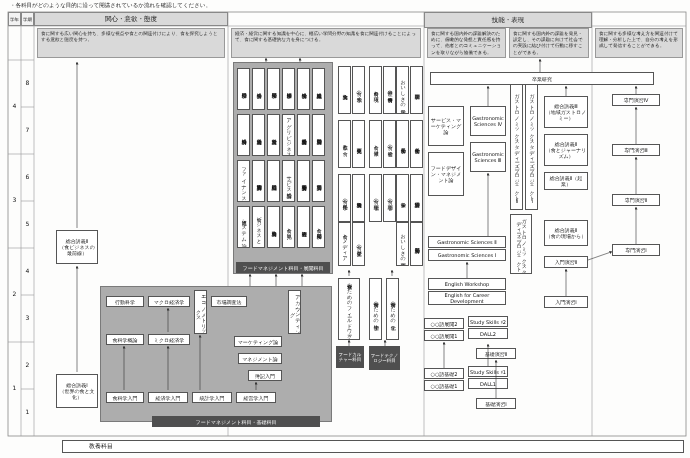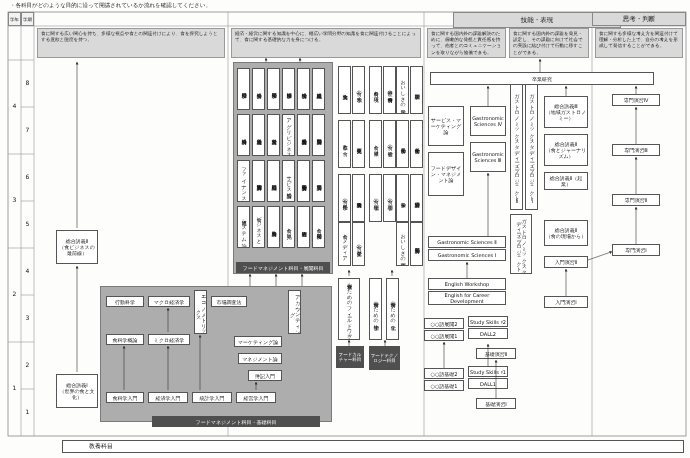--- a/index.html
+++ b/index.html
@@ -44,22 +44,22 @@
       <line x1="21" y1="107" x2="34" y2="107" stroke="#999" stroke-width="0.6"></line>
       <line x1="21" y1="201" x2="34" y2="201" stroke="#999" stroke-width="0.6"></line>
       <line x1="21" y1="295" x2="34" y2="295" stroke="#999" stroke-width="0.6"></line>
       <line x1="21" y1="389" x2="34" y2="389" stroke="#999" stroke-width="0.6"></line>
     </svg>
 
   <div class="note">・各科目がどのような目的に沿って開講されているか流れを確認してください。</div>
 
   <div class="hcell narrow" style="left:8px;top:12px;width:13px;height:14px;">学年</div>
   <div class="hcell narrow" style="left:21px;top:12px;width:13px;height:14px;">学期</div>
-  <div class="hcell" style="left:424px;top:12px;width:168px;height:16px;margin-left:29px;">技能・表現</div>
-  <div class="hcell" style="left:592px;top:12px;width:94px;height:14px;">思考・判断</div>
+  <div class="hcell" style="left:34px;top:12px;width:194px;height:14px;">関心・意欲・態度</div>
+  <div class="hcell" style="left:424px;top:12px;width:168px;height:16px;">技能・表現</div>
 
   <div class="desc" style="left:37px;top:28px;width:188px;height:30px;">食に関する広い関心を持ち、多様な視点や食との関連付けにより、食を探究しようとする意欲と態度を持つ。</div>
   <div class="desc" style="left:231px;top:28px;width:190px;height:30px;">経済・経営に関する知識を中心に、幅広い学問分野の知識を食に関連付けることによって、食に関する基礎的な力を身につける。</div>
   <div class="desc" style="left:427px;top:28px;width:79px;height:30px;">食に関する国内外の課題解決のために、俯瞰的な発想と責任感を持って、他者とのコミュニケーションを取りながら協働できる。</div>
   <div class="desc" style="left:509px;top:28px;width:80px;height:30px;">食に関する国内外の課題を発見・設定し、その課題に向けて社会での実践に結び付けて行動に移すことができる。</div>
   <div class="desc" style="left:595px;top:28px;width:88px;height:30px;">食に関する多様な考え方を関連付けて理解・分析した上で、自分の考えを形成して発信することができる。</div>
 
   <div id="years">
       <div class="num" style="left: 8px; top: 102px; width: 13px;">4</div>
       <div class="num" style="left: 8px; top: 196px; width: 13px;">3</div>

